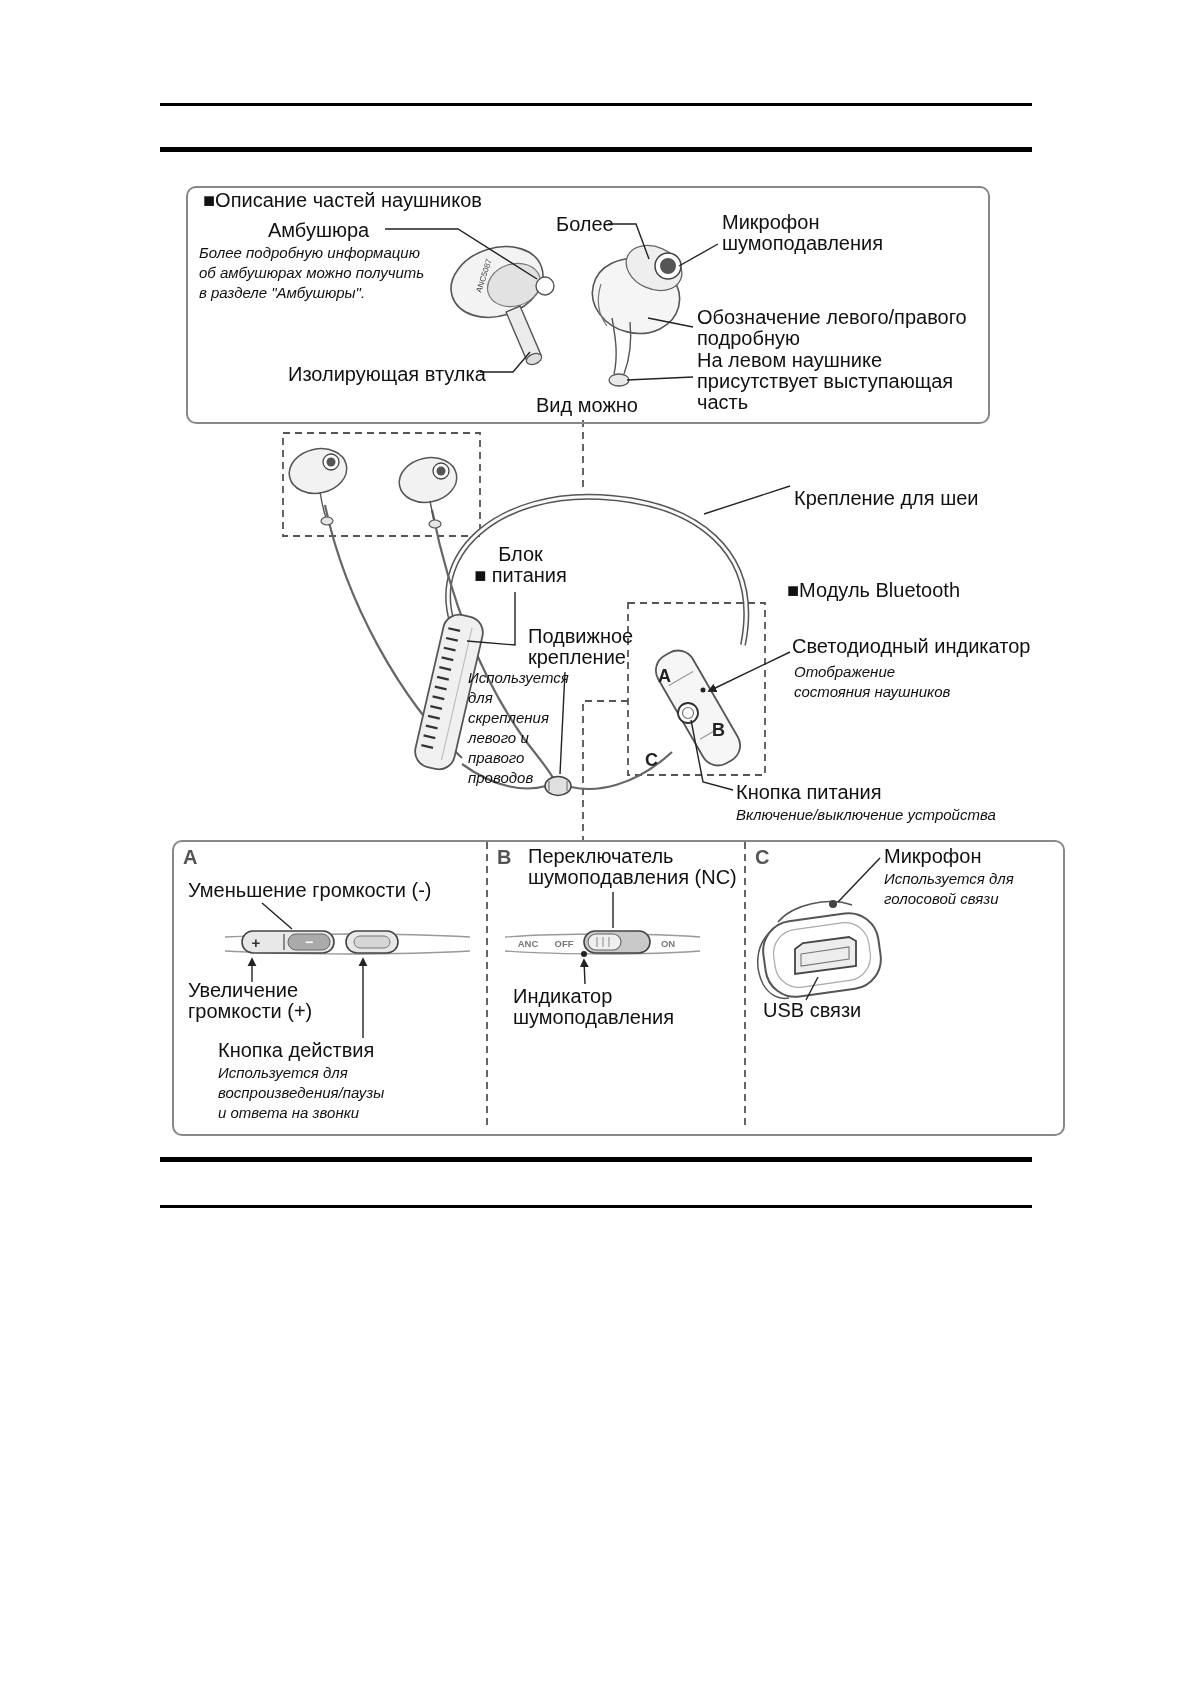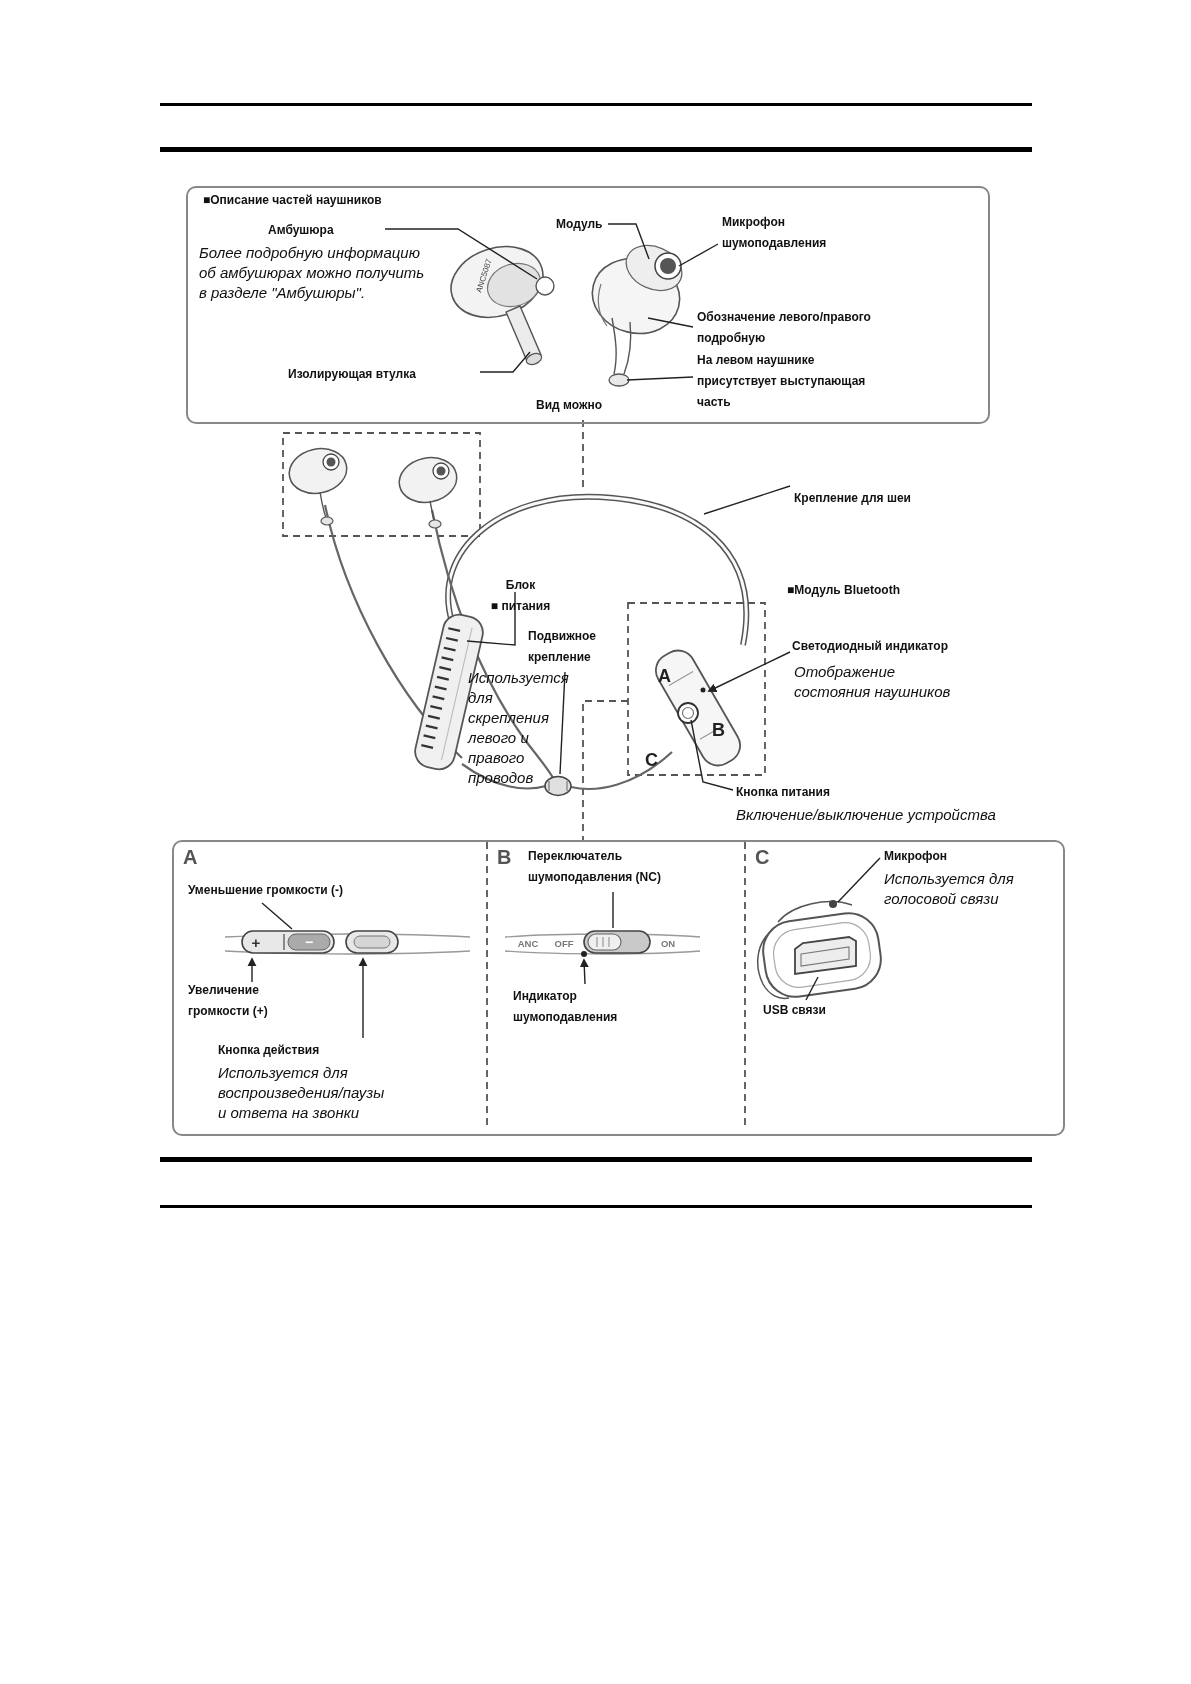--- a/index.html
+++ b/index.html
@@ -2,25 +2,25 @@
 <html><head>
 <meta charset="utf-8">
 <style>
   html,body{margin:0;padding:0;background:#fff;}
   .page{position:relative;width:1191px;height:1684px;background:#fff;overflow:hidden;
         font-family:"Liberation Sans",sans-serif;color:#111;}
   .art{position:absolute;left:0;top:0;}
   .rule{position:absolute;left:160px;width:872px;background:#000;}
   .box{position:absolute;border:2px solid #888;border-radius:10px;background:transparent;}
   .label{position:absolute;white-space:pre-line;}
-  .b{font-weight:bold;font-size:12px;line-height:21px;}
+  .b{font-weight:normal;font-size:20px;line-height:21px;}
   .r{font-size:15px;line-height:20px;font-weight:normal;font-style:italic;}
   .letter{font-size:20px;font-weight:bold;color:#555;line-height:22px;}
   .marker{font-size:18px;font-weight:bold;color:#222;line-height:20px;}
-  .ctr{text-align:center;margin-top:31px;}
+  .ctr{text-align:center;}
 </style>
 </head>
 <body>
 
 <div class="page">
 
   <svg class="art" width="1191" height="1684" viewBox="0 0 1191 1684">
     <defs>
       <marker id="arr" viewBox="0 0 10 10" refX="8" refY="5" markerWidth="6.5" markerHeight="6.5" orient="auto-start-reverse">
         <path d="M0,0 L10,5 L0,10 z" fill="#222"></path>
@@ -181,21 +181,21 @@
   <div class="rule" style="top:1205px;height:3px"></div>
 
   <div class="box" style="left:186px;top:186px;width:800px;height:234px"></div>
   <div class="box" style="left:172px;top:840px;width:889px;height:292px"></div>
 
   <div class="label b" style="left:203px;top:190px">■Описание частей наушников</div>
   <div class="label b" style="left:268px;top:220px">Амбушюра</div>
   <div class="label r" style="left:199px;top:243px">Более подробную информацию
 об амбушюрах можно получить
 в разделе "Амбушюры".</div>
-  <div class="label b" style="left:556px;top:214px">Модуль</div>
+  <div class="label b" style="left:556px;top:214px">Более</div>
   <div class="label b" style="left:722px;top:212px">Микрофон
 шумоподавления</div>
   <div class="label b" style="left:697px;top:307px">Обозначение левого/правого
 подробную</div>
   <div class="label b" style="left:697px;top:350px">На левом наушнике
 присутствует выступающая
 часть</div>
   <div class="label b" style="left:288px;top:364px">Изолирующая втулка</div>
   <div class="label b" style="left:536px;top:395px">Вид можно</div>
 

